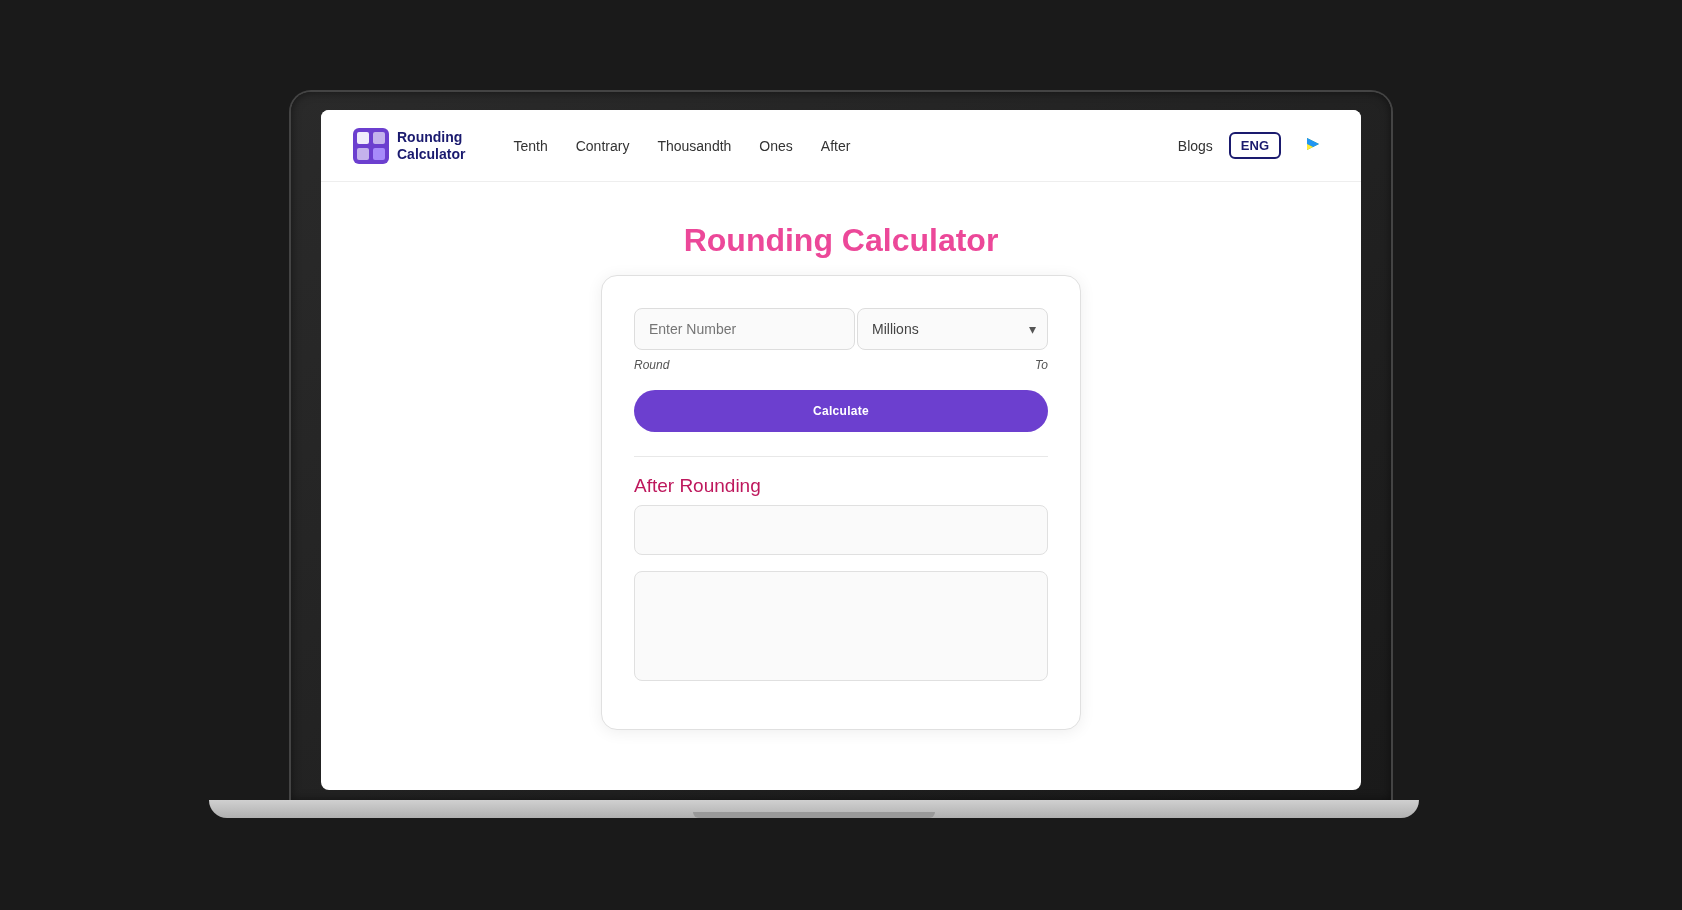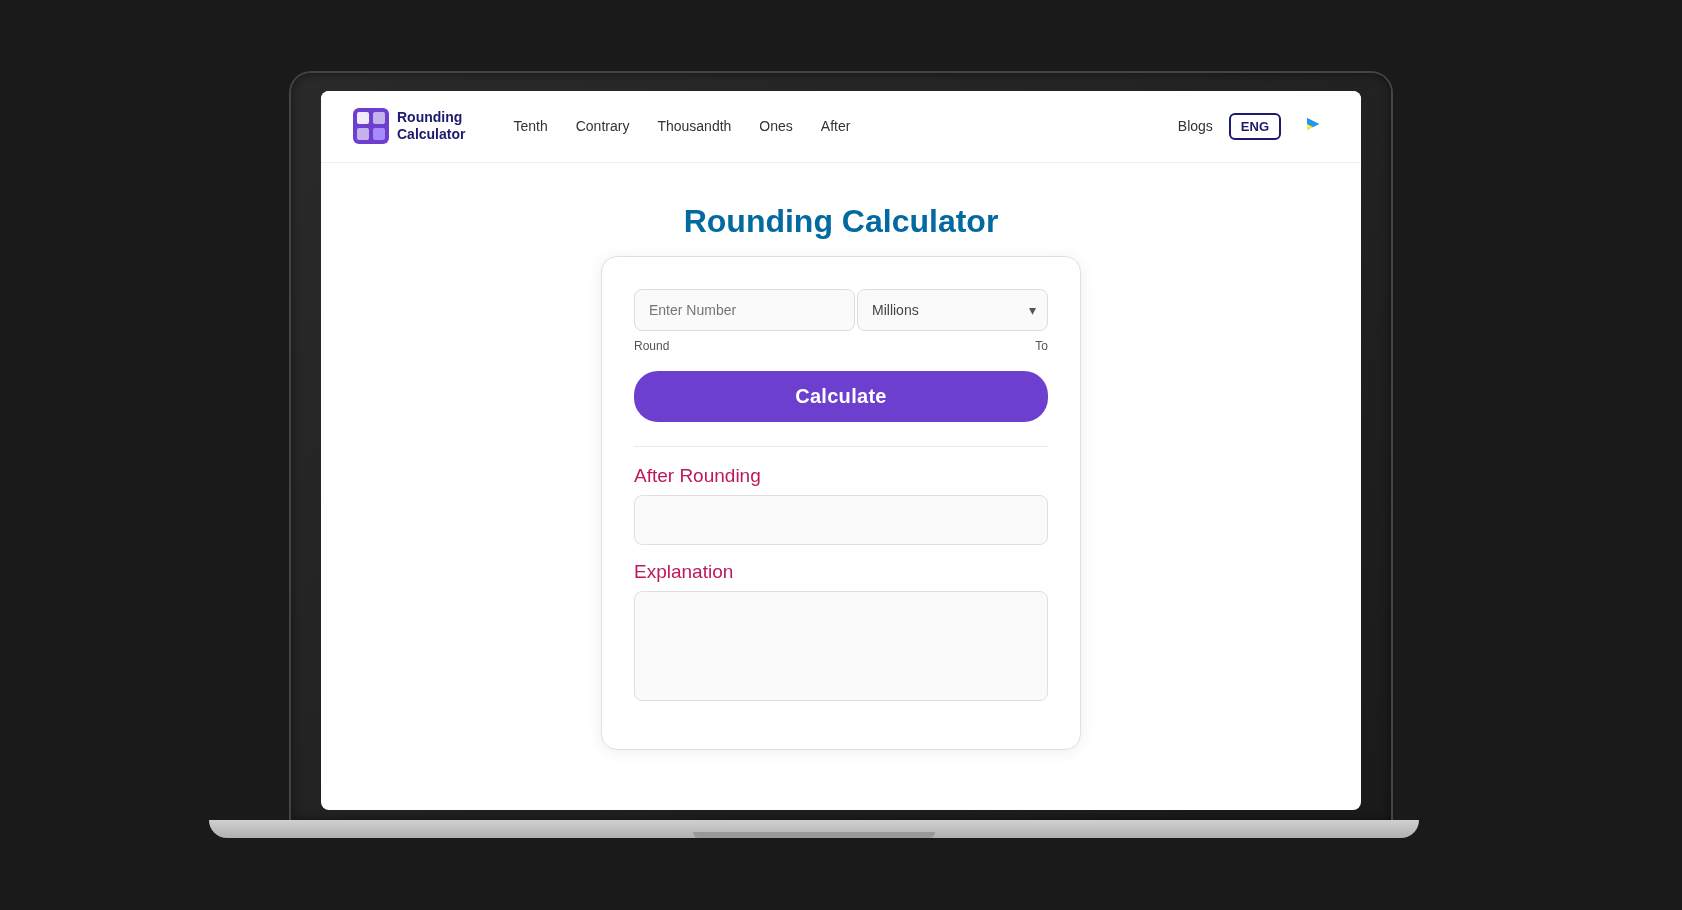--- a/index.html
+++ b/index.html
@@ -143,21 +143,21 @@
     .main-content {
       padding: 40px 32px 60px;
       display: flex;
       flex-direction: column;
       align-items: center;
     }
 
     .page-title {
       font-size: 32px;
       font-weight: 700;
-      color: #0369a1;
+      color: #ec4899;
       text-align: center;
       margin-bottom: 16px;
     }
 
     .page-description {
       font-size: 15px;
       color: #444;
       text-align: center;
       max-width: 680px;
       line-height: 1.6;
@@ -223,30 +223,31 @@
     .label-row {
       display: flex;
       justify-content: space-between;
       margin-bottom: 18px;
     }
 
     .field-label {
       font-size: 12px;
       color: #555;
       font-weight: 500;
+      font-style: italic;
     }
 
     .calculate-btn {
       width: 100%;
       background: #6c3fcf;
       color: #fff;
       border: none;
       border-radius: 24px;
       padding: 14px;
-      font-size: 20px;
+      font-size: 12px;
       font-weight: 600;
       cursor: pointer;
       margin-bottom: 24px;
       letter-spacing: 0.3px;
     }
 
     .divider {
       border: none;
       border-top: 1px solid #e8e8e8;
       margin-bottom: 18px;
@@ -359,21 +360,20 @@
             <button class="calculate-btn">Calculate</button>
 
             <hr class="divider">
 
             <div class="result-section">
               <div class="result-label">After Rounding</div>
               <div class="result-box"></div>
             </div>
 
             <div class="result-section">
-              <div class="result-label">Explanation</div>
               <div class="explanation-box"></div>
             </div>
 
           </div>
         </main>
 
       </div>
     </div>
   </div>
   <div class="laptop-base"></div>

